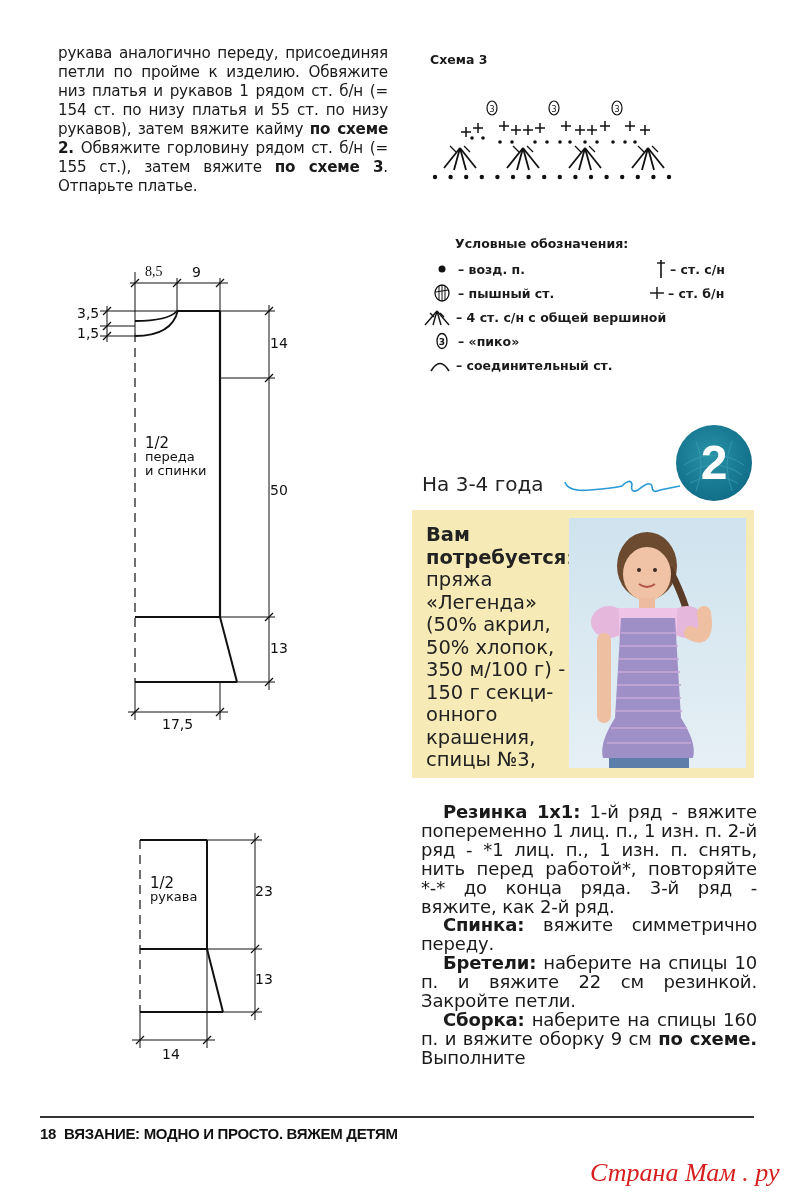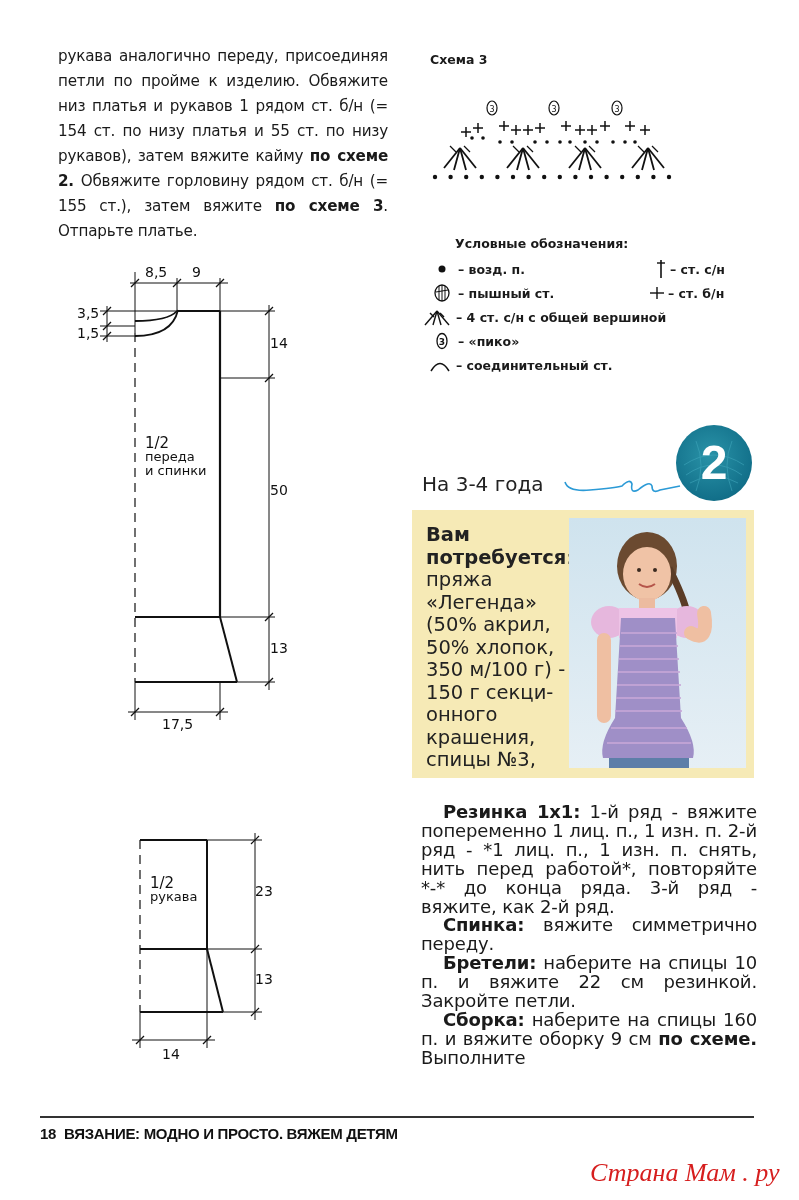--- a/index.html
+++ b/index.html
@@ -1,21 +1,21 @@
 <!DOCTYPE html>
 <html><head>
 <meta charset="utf-8">
 <style>
   * { box-sizing: border-box; margin: 0; padding: 0; }
   html, body { width: 799px; height: 1200px; background: #fff; overflow: hidden; }
   body { position: relative; font-family: "DejaVu Sans", "Liberation Sans", sans-serif; color: #1a1a1a; }
   .abs { position: absolute; }
 
   
-  #intro { left: 58px; top: 44px; width: 330px; font-size: 15.2px; line-height: 25px; text-align: justify; letter-spacing: -0.2px; }
+  #intro { left: 58px; top: 44px; width: 330px; font-size: 15.2px; line-height: 19px; text-align: justify; letter-spacing: -0.2px; }
   #intro b { font-weight: bold; }
 
   
   #scheme-title { left: 430px; top: 52px; font-size: 12.5px; font-weight: bold; }
   #scheme-svg { left: 420px; top: 90px; }
 
   
   #legend { left: 430px; top: 236px; width: 320px; font-size: 12.5px; font-weight: bold; }
   #legend .title { position: absolute; left: 25px; top: 0; }
   .leg-row { position: absolute; display: flex; align-items: center; white-space: nowrap; }
@@ -301,21 +301,21 @@
         <line x1="123" y1="794" x2="131" y2="786"></line>
     </g>
   </g>
 </svg>
 
 <div class="diag-label" style="left:145px; top:436px;">
   <div style="font-size:15px">1/2</div>
   <div>переда</div>
   <div>и спинки</div>
 </div>
-<div class="dim" style="left:145px; top:264px;">8,5</div>
+<div class="dim" style="left:145px; top:264px;font-family:Liberation Serif, serif;">8,5</div>
 <div class="dim" style="left:192px; top:264px;">9</div>
 <div class="dim" style="left:77px; top:305px;">3,5</div>
 <div class="dim" style="left:77px; top:325px;">1,5</div>
 <div class="dim" style="left:270px; top:335px;">14</div>
 <div class="dim" style="left:270px; top:482px;">50</div>
 <div class="dim" style="left:270px; top:640px;">13</div>
 <div class="dim" style="left:162px; top:716px;">17,5</div>
 
 <div class="diag-label" style="left:150px; top:876px;">
   <div style="font-size:15px">1/2</div>

